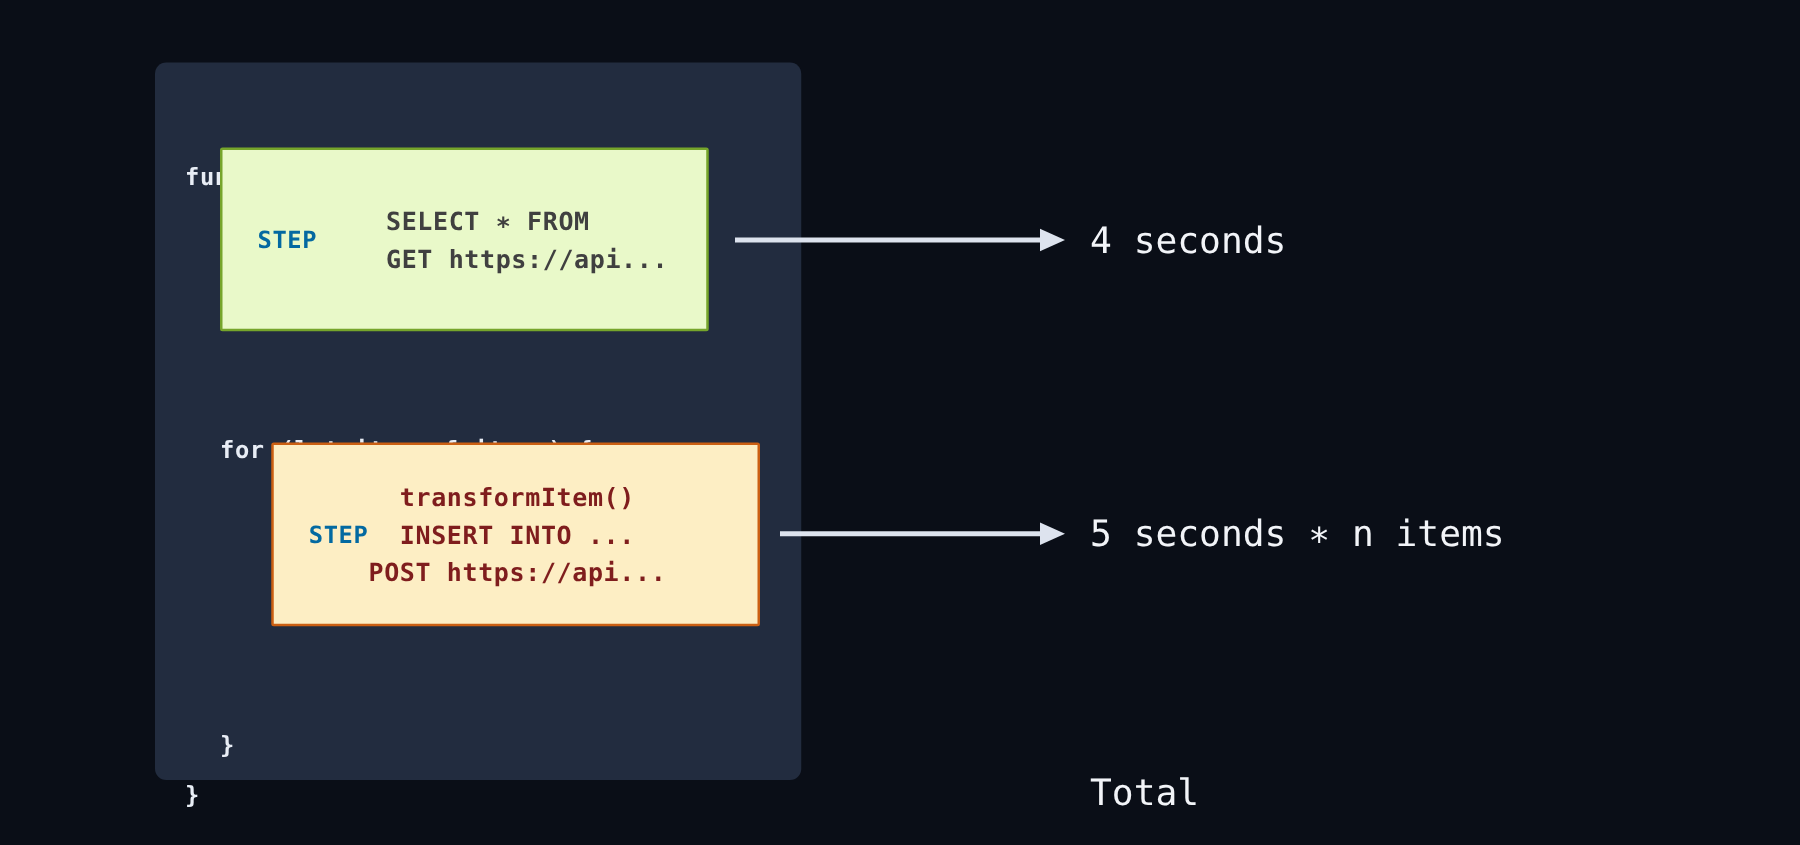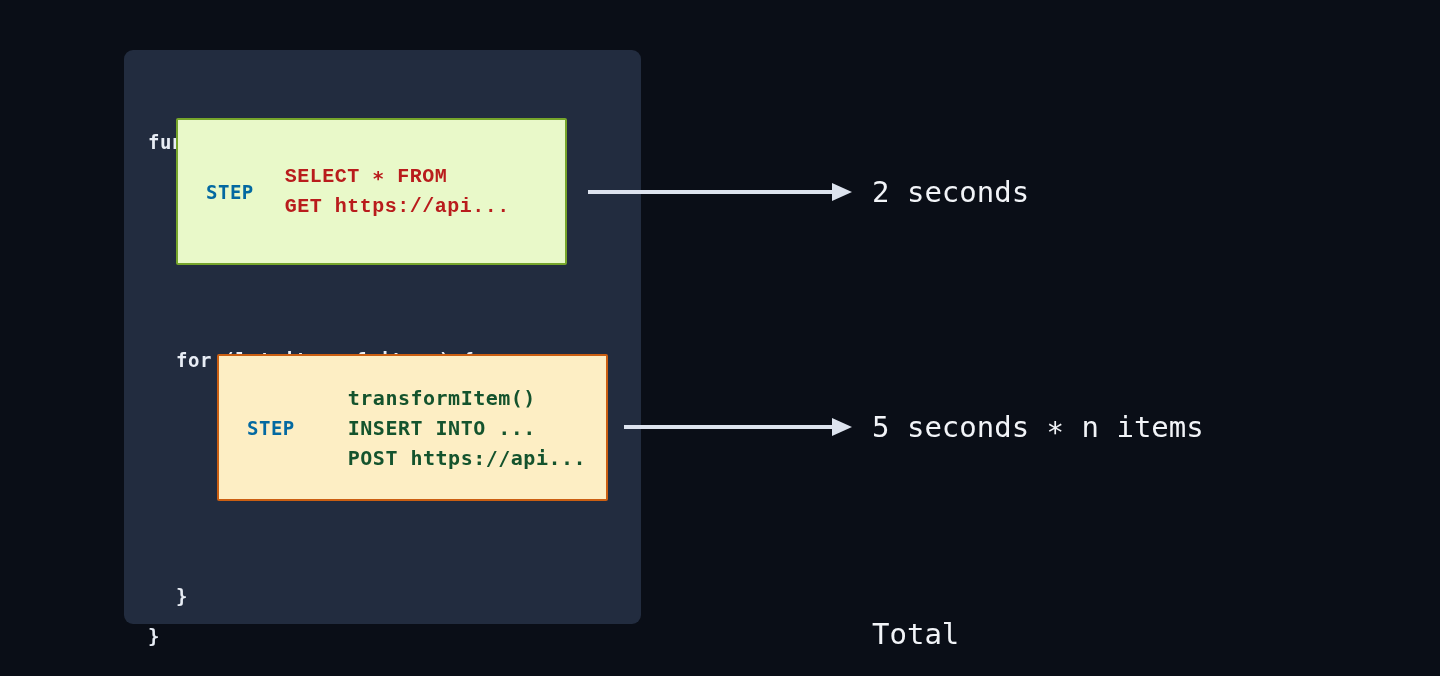--- a/index.html
+++ b/index.html
@@ -79,38 +79,37 @@
   .step-green {
     left: 176px;
     top: 118px;
     width: 391px;
     height: 147px;
     background: #e9f9c9;
     border: 2px solid #76a52b;
     padding-left: 28px;
   }
   .step-green .step-code {
-    color: #b91c1c;
-    margin-left: 31px;
-    font-family: Liberation Mono, monospace;
+    color: #404040;
+    margin-left: 55px;
   }
 
   
   .step-orange {
     left: 217px;
     top: 354px;
     width: 391px;
     height: 147px;
     background: #fdeec4;
     border: 2px solid #cb5f12;
     padding-left: 28px;
   }
   .step-orange .step-code {
-    color: #14532d;
-    margin-left: 53px;
+    color: #7f1d1d;
+    text-align: center;
   }
 
   
   .arrow {
     position: absolute;
     height: 20px;
     display: block;
   }
   .arrow-1 { left: 588px; top: 182px; width: 266px; }
   .arrow-2 { left: 624px; top: 417px; width: 230px; }
@@ -172,21 +171,21 @@
   <svg class="arrow arrow-1" viewBox="0 0 266 20">
     <line x1="0" y1="10" x2="246" y2="10" stroke="#dde3ee" stroke-width="4"></line>
     <polygon points="244,1 264,10 244,19" fill="#dde3ee"></polygon>
   </svg>
 
   <svg class="arrow arrow-2" viewBox="0 0 230 20">
     <line x1="0" y1="10" x2="210" y2="10" stroke="#dde3ee" stroke-width="4"></line>
     <polygon points="208,1 228,10 208,19" fill="#dde3ee"></polygon>
   </svg>
 
-  <div class="rlabel rlabel-1">2 seconds</div>
+  <div class="rlabel rlabel-1">4 seconds</div>
 
   <div class="rlabel rlabel-2">5 seconds ∗ n items</div>
 
   <div class="total-block">
     <div>Total</div>
     
   </div>
 
 </div>
 

